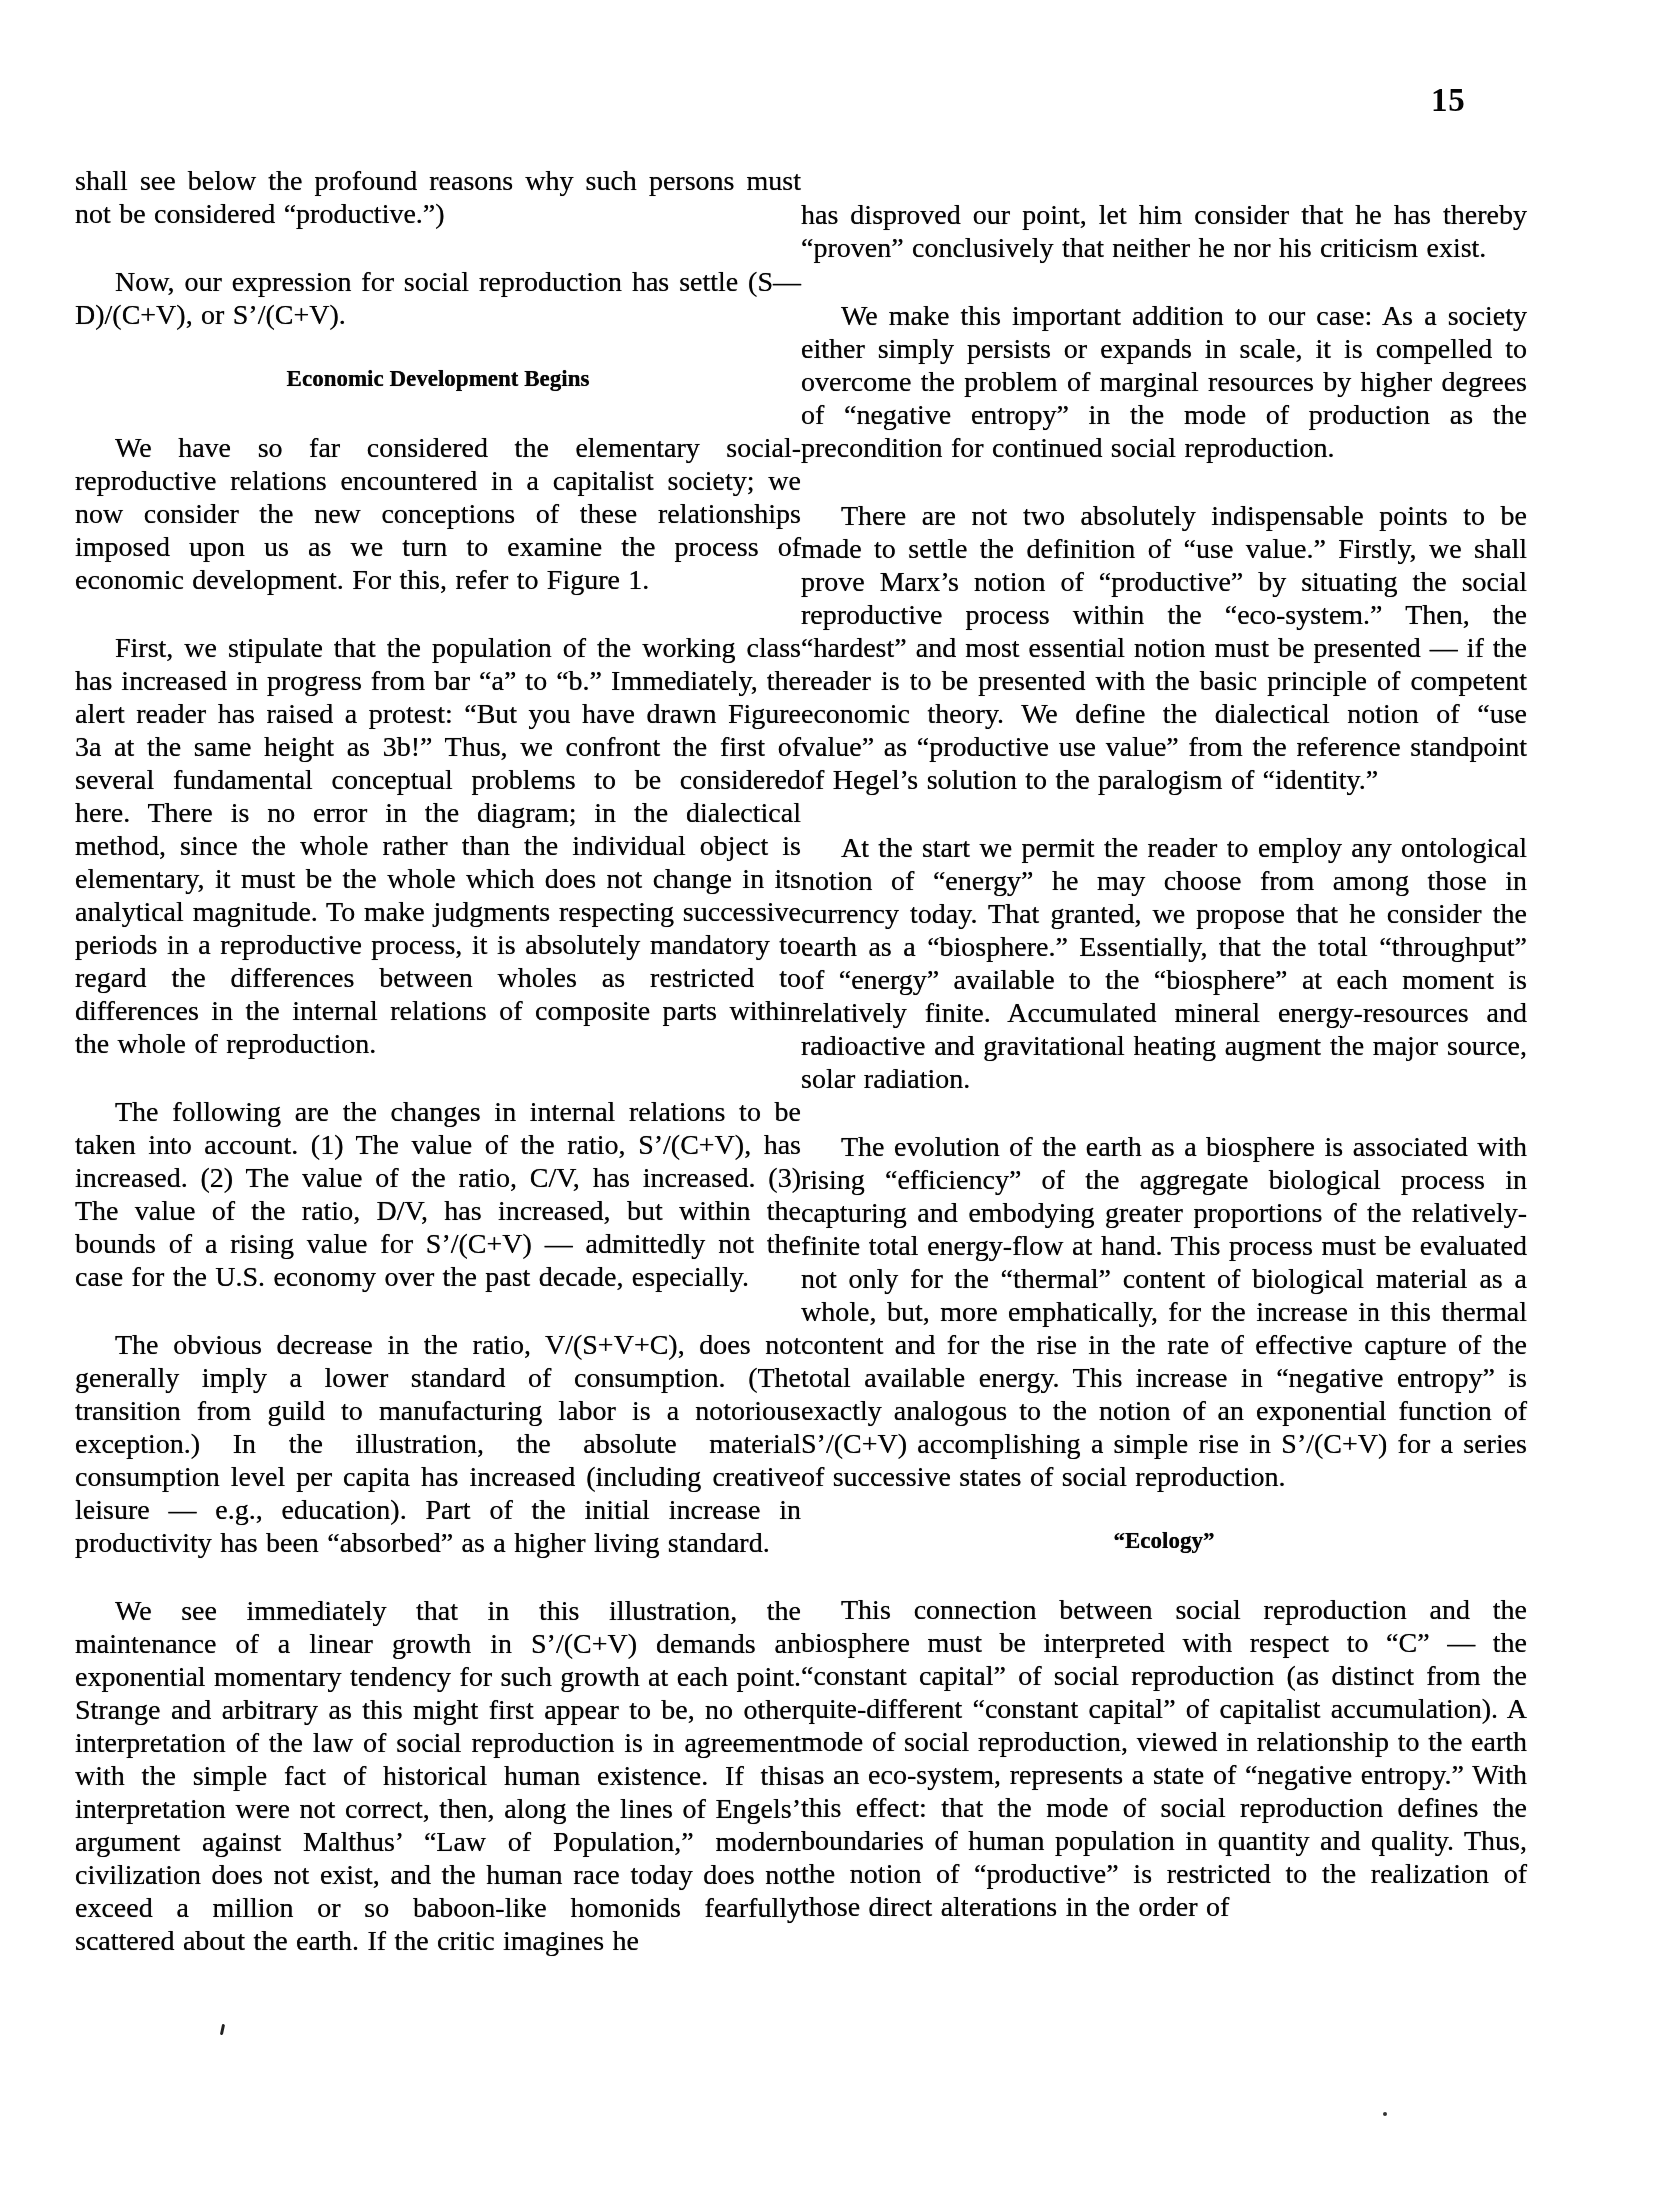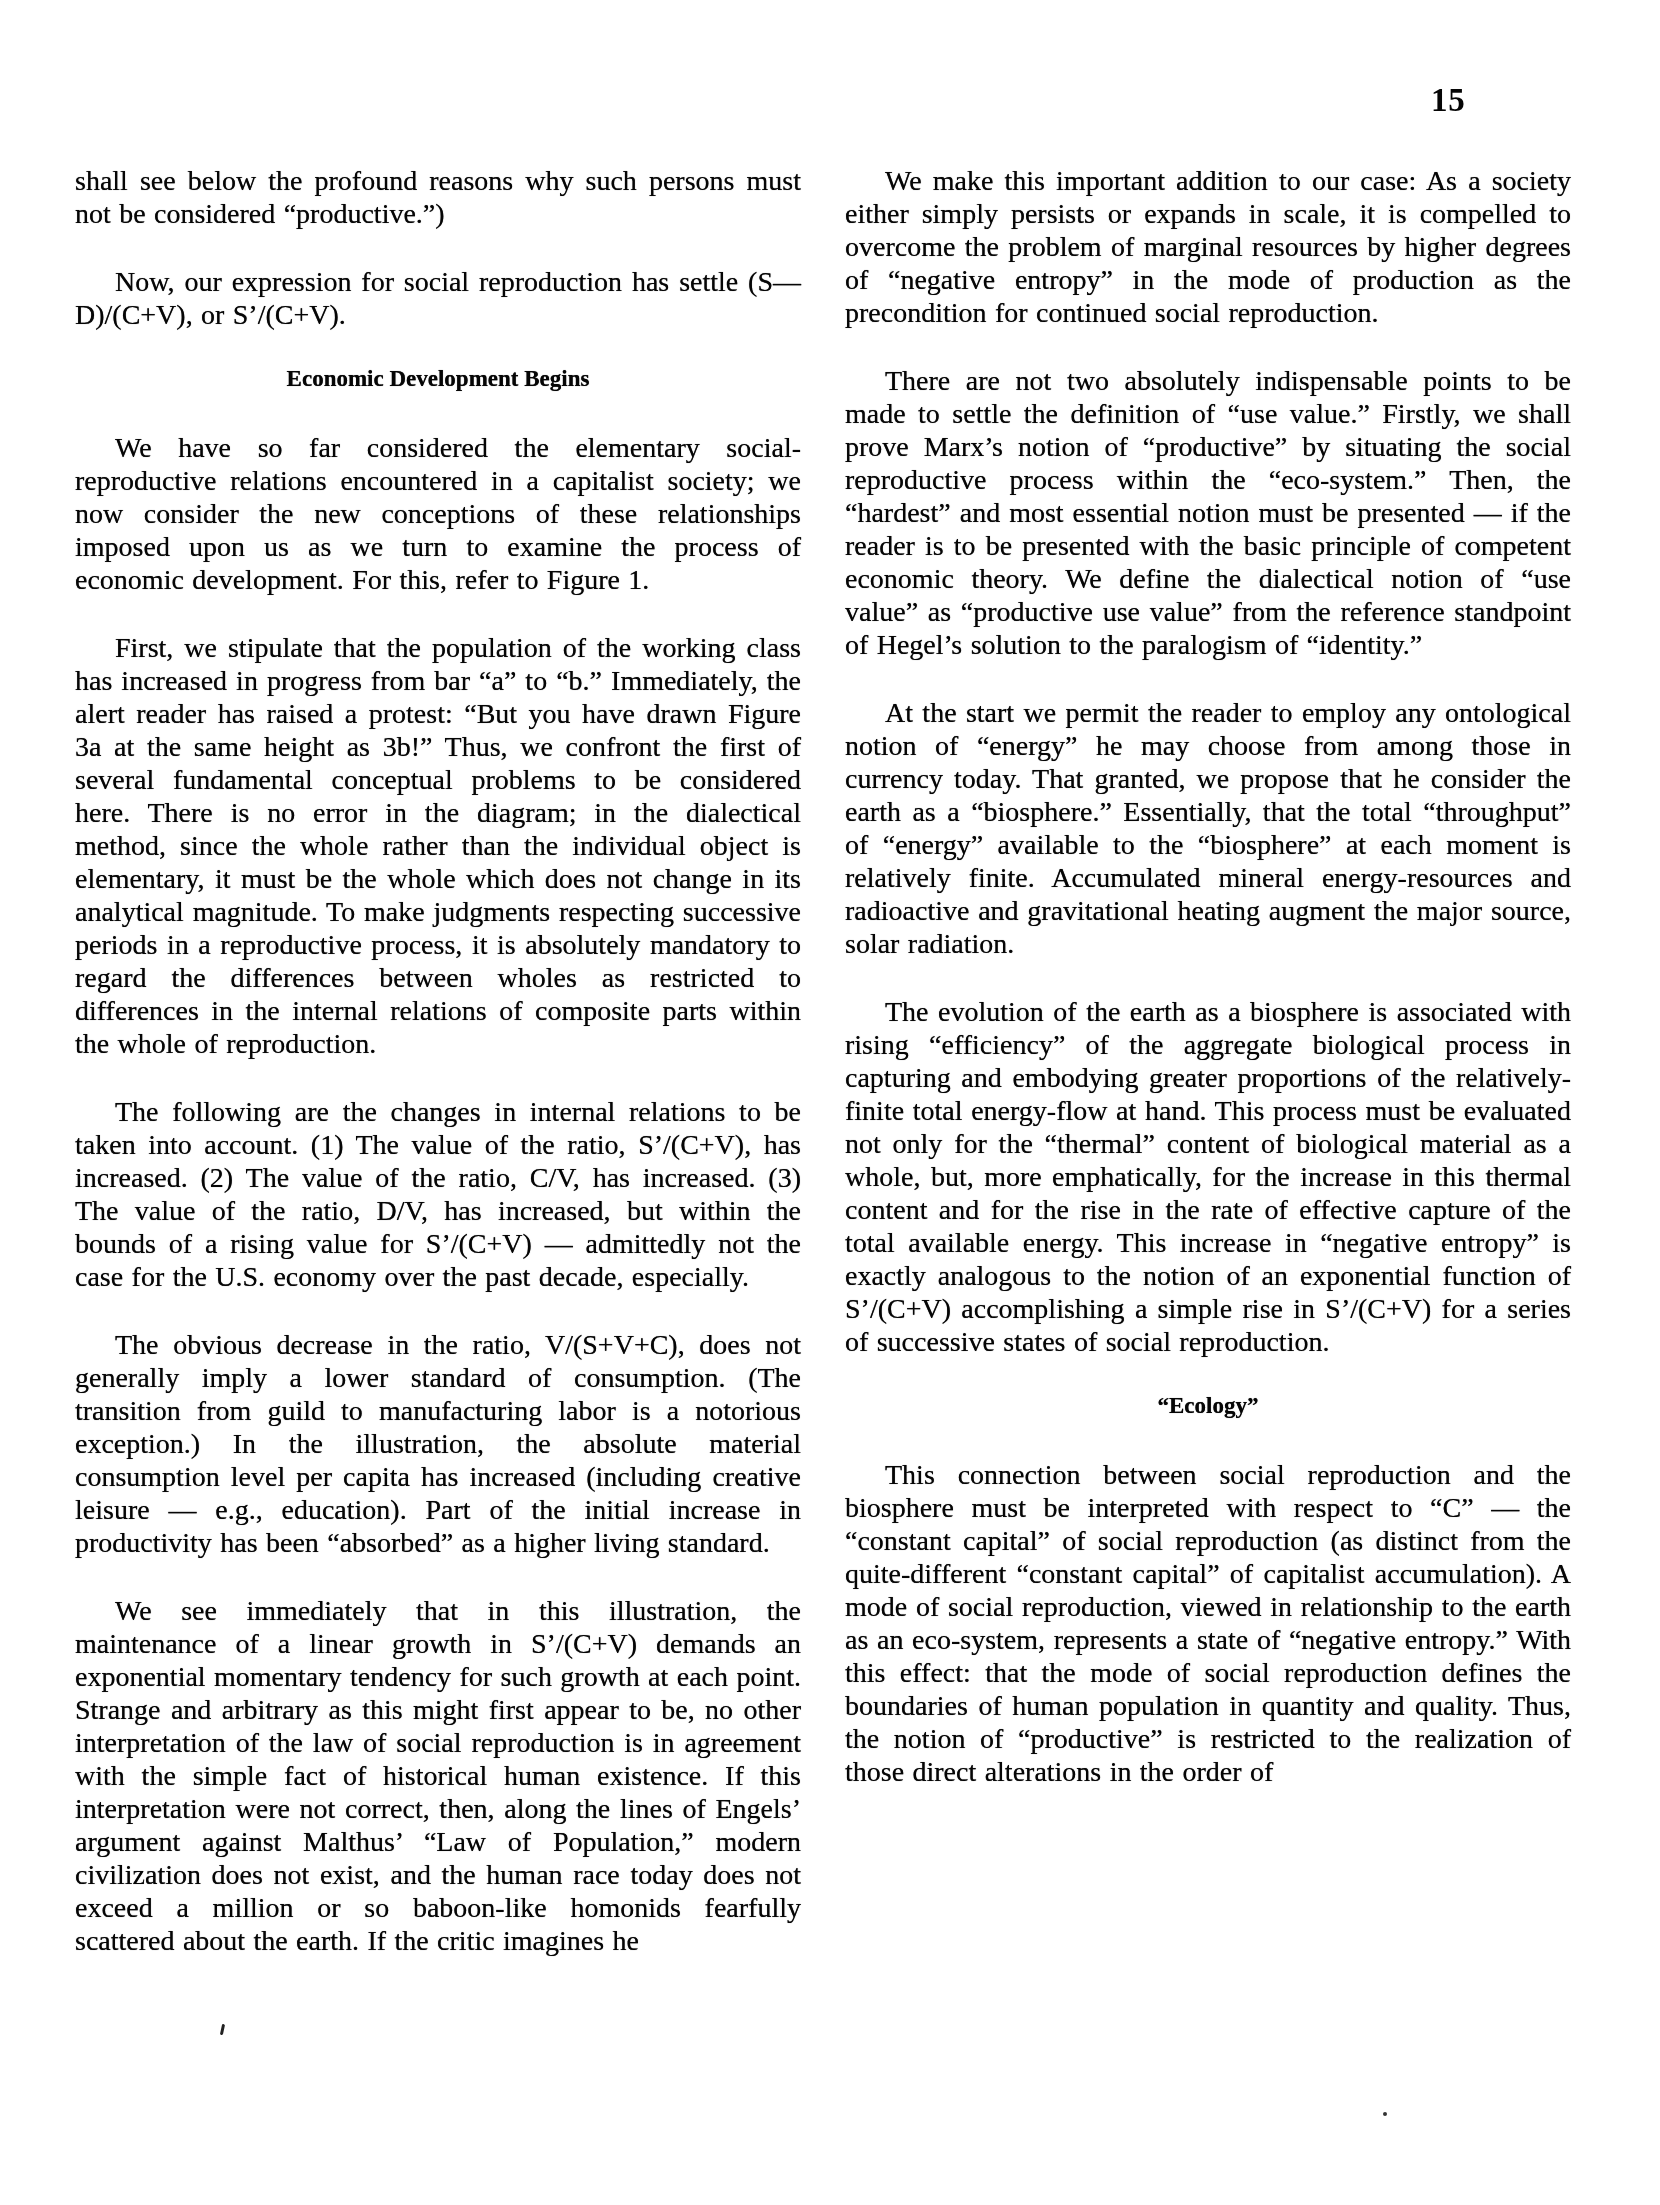--- a/index.html
+++ b/index.html
@@ -27,21 +27,21 @@
     font-size: 33px;
     font-weight: 700;
     letter-spacing: 0.7px;
   }
   .columns {
     position: absolute;
     top: 164px;
     left: 75px;
     width: 1497px;
     display: flex;
-    gap: 44px;
+    align-items: center;
   }
   .col {
     width: 726px;
   }
   p.body-para {
     font-size: 28px;
     line-height: 33px;
     margin: 0 0 35px 0;
     text-align: justify;
     word-spacing: 1.4px;
@@ -91,20 +91,21 @@
       <p class="body-para indent">Now, our expression for social reproduction has settle (S—D)/(C+V), or S’/(C+V).</p>
       <h2 class="heading">Economic Development Begins</h2>
       <p class="body-para indent">We have so far considered the elementary social-reproductive relations encountered in a capitalist society; we now consider the new conceptions of these relationships imposed upon us as we turn to examine the process of economic development. For this, refer to Figure 1.</p>
       <p class="body-para indent">First, we stipulate that the population of the working class has increased in progress from bar “a” to “b.” Immediately, the alert reader has raised a protest: “But you have drawn Figure 3a at the same height as 3b!” Thus, we confront the first of several fundamental conceptual problems to be considered here. There is no error in the diagram; in the dialectical method, since the whole rather than the individual object is elementary, it must be the whole which does not change in its analytical magnitude. To make judgments respecting successive periods in a reproductive process, it is absolutely mandatory to regard the differences between wholes as restricted to differences in the internal relations of composite parts within the whole of reproduction.</p>
       <p class="body-para indent">The following are the changes in internal relations to be taken into account. (1) The value of the ratio, S’/(C+V), has increased. (2) The value of the ratio, C/V, has increased. (3) The value of the ratio, D/V, has increased, but within the bounds of a rising value for S’/(C+V) — admittedly not the case for the U.S. economy over the past decade, especially.</p>
       <p class="body-para indent">The obvious decrease in the ratio, V/(S+V+C), does not generally imply a lower standard of consumption. (The transition from guild to manufacturing labor is a notorious exception.) In the illustration, the absolute material consumption level per capita has increased (including creative leisure — e.g., education). Part of the initial increase in productivity has been “absorbed” as a higher living standard.</p>
       <p class="body-para indent">We see immediately that in this illustration, the maintenance of a linear growth in S’/(C+V) demands an exponential momentary tendency for such growth at each point. Strange and arbitrary as this might first appear to be, no other interpretation of the law of social reproduction is in agreement with the simple fact of historical human existence. If this interpretation were not correct, then, along the lines of Engels’ argument against Malthus’ “Law of Population,” modern civilization does not exist, and the human race today does not exceed a million or so baboon-like homonids fearfully scattered about the earth. If the critic imagines he</p>
     </div>
 
     <div class="col">
+      <p class="body-para">has disproved our point, let him consider that he has thereby “proven” conclusively that neither he nor his criticism exist.</p>
       <p class="body-para indent">We make this important addition to our case: As a society either simply persists or expands in scale, it is compelled to overcome the problem of marginal resources by higher degrees of “negative entropy” in the mode of production as the precondition for continued social reproduction.</p>
       <p class="body-para indent">There are not two absolutely indispensable points to be made to settle the definition of “use value.” Firstly, we shall prove Marx’s notion of “productive” by situating the social reproductive process within the “eco-system.” Then, the “hardest” and most essential notion must be presented — if the reader is to be presented with the basic principle of competent economic theory. We define the dialectical notion of “use value” as “productive use value” from the reference standpoint of Hegel’s solution to the paralogism of “identity.”</p>
       <p class="body-para indent">At the start we permit the reader to employ any ontological notion of “energy” he may choose from among those in currency today. That granted, we propose that he consider the earth as a “biosphere.” Essentially, that the total “throughput” of “energy” available to the “biosphere” at each moment is relatively finite. Accumulated mineral energy-resources and radioactive and gravitational heating augment the major source, solar radiation.</p>
       <p class="body-para indent">The evolution of the earth as a biosphere is associated with rising “efficiency” of the aggregate biological process in capturing and embodying greater proportions of the relatively-finite total energy-flow at hand. This process must be evaluated not only for the “thermal” content of biological material as a whole, but, more emphatically, for the increase in this thermal content and for the rise in the rate of effective capture of the total available energy. This increase in “negative entropy” is exactly analogous to the notion of an exponential function of S’/(C+V) accomplishing a simple rise in S’/(C+V) for a series of successive states of social reproduction.</p>
       <h2 class="heading">“Ecology”</h2>
       <p class="body-para indent">This connection between social reproduction and the biosphere must be interpreted with respect to “C” — the “constant capital” of social reproduction (as distinct from the quite-different “constant capital” of capitalist accumulation). A mode of social reproduction, viewed in relationship to the earth as an eco-system, represents a state of “negative entropy.” With this effect: that the mode of social reproduction defines the boundaries of human population in quantity and quality. Thus, the notion of “productive” is restricted to the realization of those direct alterations in the order of</p>
     </div>
 
   </div>
 

